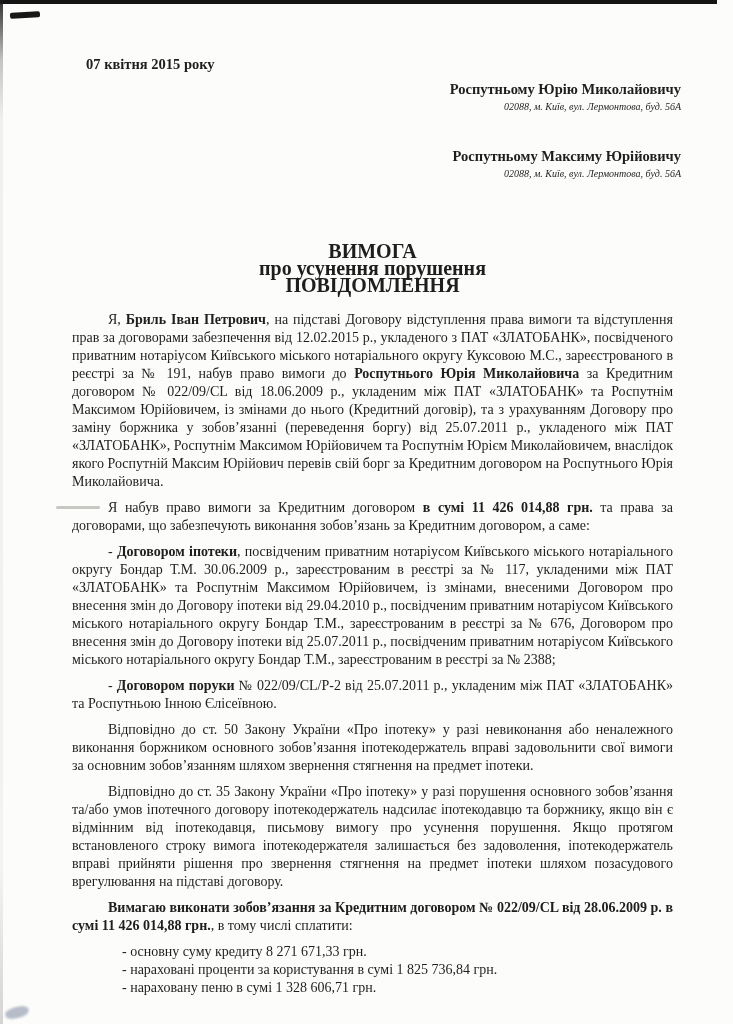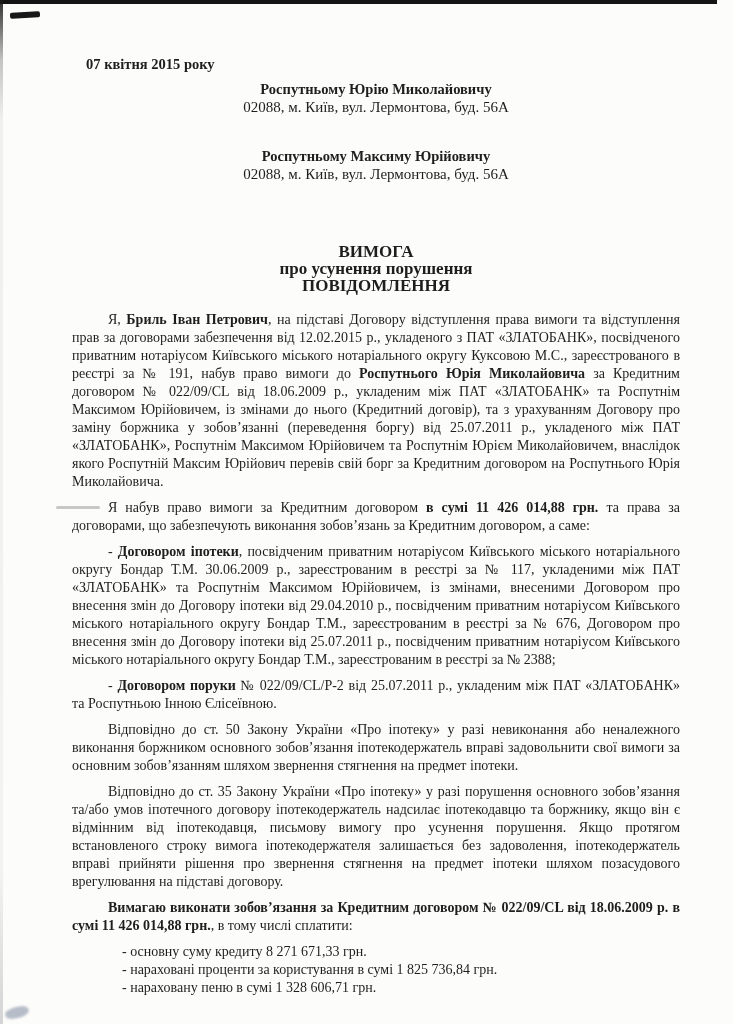--- a/index.html
+++ b/index.html
@@ -36,32 +36,32 @@
     opacity: 0.8; border-radius: 2px;
   }
   .scan-corner-smudge {
     position: absolute; left: 5px; bottom: 6px;
     width: 24px; height: 11px; background: #7d8aa0;
     opacity: 0.55; border-radius: 50% 40% 50% 40%;
     transform: rotate(-12deg); filter: blur(1px);
   }
   
   .content {
-    position: absolute; top: 55px; left: 64px; right: 45px;
+    position: absolute; top: 55px; left: 64px; right: 52px;
     font-size: 14px; line-height: 18px;
   }
   .date { font-weight: bold; font-size: 14.5px; margin-left: 22px; }
-  .recipients { margin-top: 7px; text-align: center; }
+  .recipients { margin-top: 7px; text-align: right; }
   .recipient + .recipient { margin-top: 31px; }
   .r-name { font-weight: bold; font-size: 14.5px; }
-  .r-addr { font-size: 15px; }
+  .r-addr { font-size: 10px; font-style: italic; }
   .title-block {
     margin: 60px 0 17px 0;
     text-align: center; font-weight: bold;
-    font-size: 17px; line-height: 17px;
+    font-size: 20px; line-height: 17px;
   }
   p.para {
     margin: 8px; text-align: justify; text-indent: 36px;
   }
   p.gap { margin-top: 8px; }
   .items { margin-left: 58px; }
   .item { line-height: 18px; }
   b { font-weight: bold; }
 </style>
 </head>
@@ -101,21 +101,21 @@
     <p class="para gap"><span>Я набув право вимоги за Кредитним договором </span><b>в сумі 11 426 014,88 грн.</b><span> та права за договорами, що забезпечують виконання зобов’язань за Кредитним договором, а саме:</span></p>
 
     <p class="para"><span>- </span><b>Договором іпотеки</b><span>, посвідченим приватним нотаріусом Київського міського нотаріального округу Бондар Т.М. 30.06.2009 р., зареєстрованим в реєстрі за № 117, укладеними між ПАТ «ЗЛАТОБАНК» та Роспутнім Максимом Юрійовичем, із змінами, внесеними Договором про внесення змін до Договору іпотеки від 29.04.2010 р., посвідченим приватним нотаріусом Київського міського нотаріального округу Бондар Т.М., зареєстрованим в реєстрі за № 676, Договором про внесення змін до Договору іпотеки від 25.07.2011 р., посвідченим приватним нотаріусом Київського міського нотаріального округу Бондар Т.М., зареєстрованим в реєстрі за № 2388;</span></p>
 
     <p class="para"><span>- </span><b>Договором поруки</b><span> № 022/09/CL/P-2 від 25.07.2011 р., укладеним між ПАТ «ЗЛАТОБАНК» та Роспутньою Інною Єлісеївною.</span></p>
 
     <p class="para gap">Відповідно до ст. 50 Закону України «Про іпотеку» у разі невиконання або неналежного виконання боржником основного зобов’язання іпотекодержатель вправі задовольнити свої вимоги за основним зобов’язанням шляхом звернення стягнення на предмет іпотеки.</p>
 
     <p class="para">Відповідно до ст. 35 Закону України «Про іпотеку» у разі порушення основного зобов’язання та/або умов іпотечного договору іпотекодержатель надсилає іпотекодавцю та боржнику, якщо він є відмінним від іпотекодавця, письмову вимогу про усунення порушення. Якщо протягом встановленого строку вимога іпотекодержателя залишається без задоволення, іпотекодержатель вправі прийняти рішення про звернення стягнення на предмет іпотеки шляхом позасудового врегулювання на підставі договору.</p>
 
-    <p class="para gap"><b>Вимагаю виконати зобов’язання за Кредитним договором № 022/09/CL від 18.06.2009 р. в сумі 11 426 014,88 грн.</b><span>, в тому числі сплатити:</span></p>
+    <p class="para gap"><b>Вимагаю виконати зобов’язання за Кредитним договором № 022/09/CL від 28.06.2009 р. в сумі 11 426 014,88 грн.</b><span>, в тому числі сплатити:</span></p>
 
     <div class="items">
       <div class="item">- основну суму кредиту 8 271 671,33 грн.</div>
       <div class="item">- нараховані проценти за користування в сумі 1 825 736,84 грн.</div>
       <div class="item">- нараховану пеню в сумі 1 328 606,71 грн.</div>
     </div>
 
   </div>
 </div>
 

